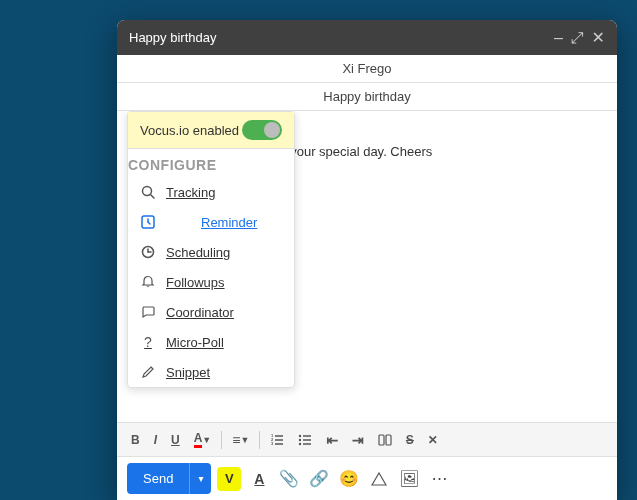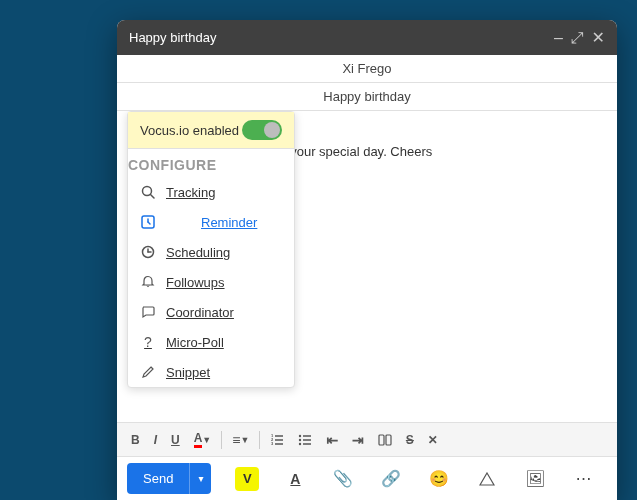--- a/index.html
+++ b/index.html
@@ -197,21 +197,21 @@
       height: 18px;
       background: #ccc;
       margin: 0 2px;
     }
 
     
     .compose-bottom {
       display: flex;
       align-items: center;
       padding: 6px 10px;
-      gap: 24px;
+      gap: 6px;
       border-top: 1px solid #e0e0e0;
       flex-shrink: 0;
     }
 
     .send-group {
       display: flex;
       align-items: stretch;
       border-radius: 4px;
       overflow: hidden;
     }

